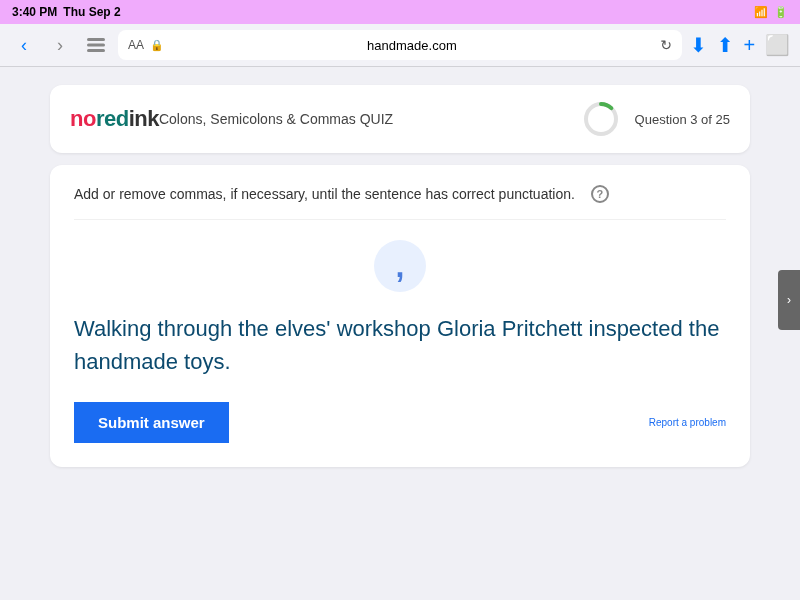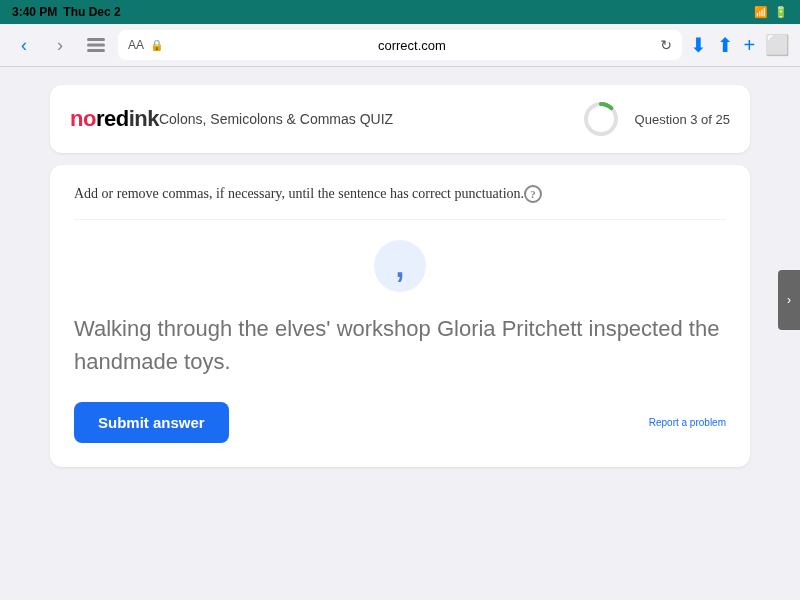--- a/index.html
+++ b/index.html
@@ -8,21 +8,21 @@
       background: #f0f0f5;
       font-family: -apple-system, BlinkMacSystemFont, 'Segoe UI', sans-serif;
       width: 800px;
       height: 600px;
       overflow: hidden;
       position: relative;
     }
 
     
     .status-bar {
-      background: #0f766e;
+      background: #f0abfc;
       height: 24px;
       display: flex;
       align-items: center;
       justify-content: space-between;
       padding: 0 12px;
       font-size: 12px;
       font-weight: 600;
       color: #000;
     }
     .status-bar-left { display: flex; gap: 6px; align-items: center; }
@@ -102,21 +102,21 @@
       box-shadow: 0 1px 3px rgba(0,0,0,0.08);
     }
     .logo {
       display: flex;
       align-items: center;
       font-size: 22px;
       font-weight: 700;
       letter-spacing: -0.5px;
     }
     .logo-no { color: #e8264e; }
-    .logo-red { color: #000000; }
+    .logo-red { color: #0f766e; }
     .logo-ink { color: #333; }
     .quiz-title {
       font-size: 14px;
       color: #444;
       font-weight: 500;
     }
     .progress-area {
       display: flex;
       align-items: center;
       gap: 16px;
@@ -138,26 +138,25 @@
     
     .quiz-card {
       background: #fff;
       border-radius: 12px;
       padding: 20px 24px 24px;
       box-shadow: 0 1px 3px rgba(0,0,0,0.08);
     }
     .instruction-bar {
       display: flex;
       align-items: center;
-      gap: 0;
+      gap: 16px;
       padding-bottom: 16px;
       border-bottom: 1px solid #f0f0f0;
       font-size: 14px;
       color: #333;
-      font-family: Liberation Serif, serif;
     }
     .help-icon {
       width: 18px;
       height: 18px;
       border-radius: 50%;
       border: 2px solid #888;
       display: flex;
       align-items: center;
       justify-content: center;
       font-size: 11px;
@@ -184,36 +183,36 @@
       font-size: 32px;
       color: #4a7cdc;
       font-weight: 700;
       line-height: 1;
       cursor: pointer;
     }
 
     
     .sentence-text {
       font-size: 22px;
-      color: #737373;
+      color: #0c4a6e;
       line-height: 1.5;
       padding: 10px 0 24px;
     }
 
     
     .card-actions {
       display: flex;
       align-items: center;
       justify-content: space-between;
     }
     .submit-btn {
       background: #1a6cf2;
       color: #fff;
       border: none;
-      border-radius: 8px;
+      border-radius: 0;
       padding: 12px 24px;
       font-size: 15px;
       font-weight: 600;
       cursor: pointer;
     }
     .report-link {
       color: #1a6cf2;
       font-size: 10px;
       text-decoration: none;
       cursor: pointer;
@@ -236,42 +235,42 @@
       color: #fff;
       font-size: 12px;
     }
   </style>
 </head>
 <body>
 
 <div class="status-bar">
   <div class="status-bar-left">
     <span>3:40 PM</span>
-    <span>Thu Dec 2</span>
+    <span>Thu Sep 2</span>
   </div>
   <div class="status-bar-right">
     <span class="status-icon">📶</span>
     <span class="status-icon">🔋</span>
   </div>
 </div>
 
 <div class="browser-chrome">
   <button class="nav-btn active">‹</button>
   <button class="nav-btn">›</button>
   <button class="nav-btn">
     <svg width="20" height="16" viewBox="0 0 20 16" fill="none" xmlns="http://www.w3.org/2000/svg">
       <rect x="1" y="1" width="18" height="3" rx="1.5" fill="#888"></rect>
       <rect x="1" y="6.5" width="18" height="3" rx="1.5" fill="#888"></rect>
       <rect x="1" y="12" width="18" height="3" rx="1.5" fill="#888"></rect>
     </svg>
   </button>
   <div class="address-bar">
     <span class="font-size">AA</span>
     <span class="lock-icon">🔒</span>
-    <span class="url">correct.com</span>
+    <span class="url">handmade.com</span>
     <span class="reload-icon">↻</span>
   </div>
   <div class="toolbar-actions">
     <button class="toolbar-btn">⬇</button>
     <button class="toolbar-btn">⬆</button>
     <button class="toolbar-btn">+</button>
     <button class="toolbar-btn">⬜</button>
   </div>
 </div>
 

